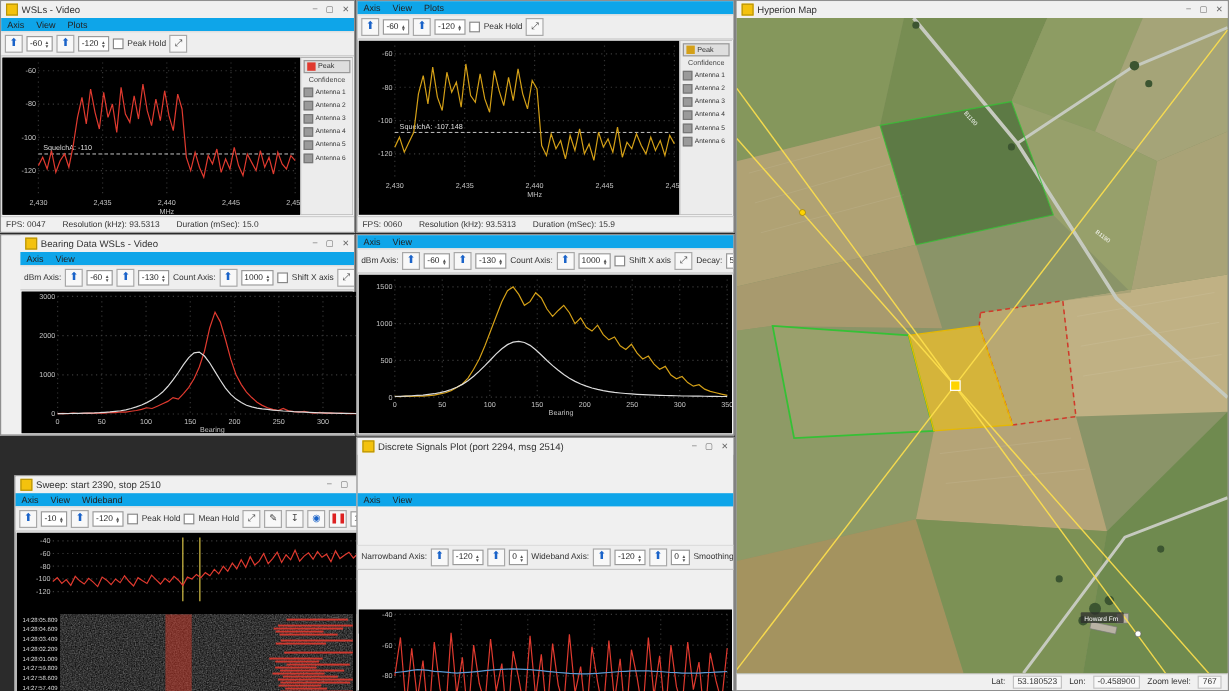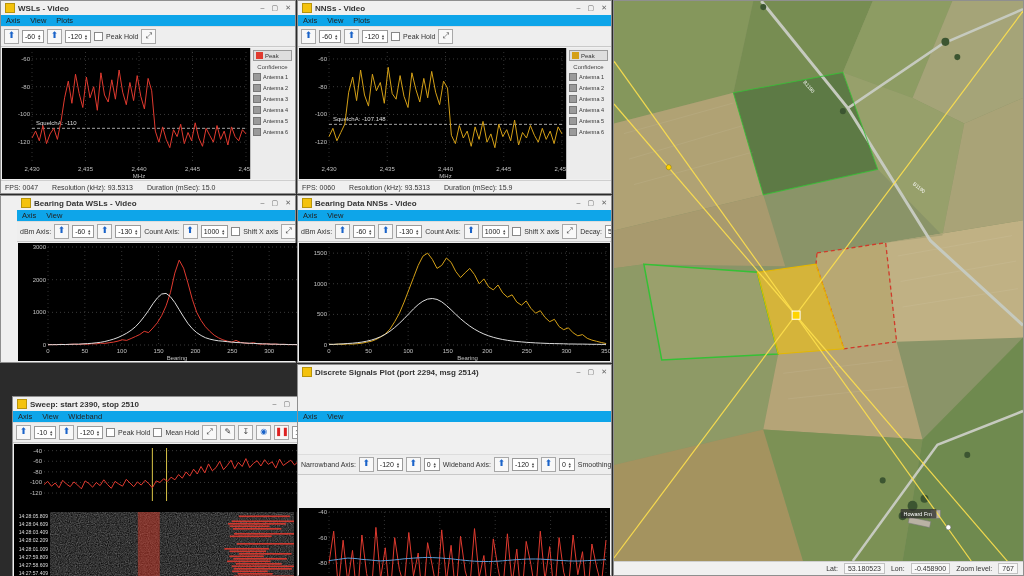--- a/index.html
+++ b/index.html
@@ -1,20 +1,20 @@
 <!DOCTYPE html>
 <html><head>
 <meta charset="utf-8">
 <style>
   html,body{margin:0;padding:0;background:#2b2b2b;font-family:"Liberation Sans",sans-serif;}
   #screen{position:relative;width:1024px;height:576px;background:#2b2b2b;overflow:hidden;}
   .win{position:absolute;background:#f0f0f0;border:1px solid #8f8f8f;display:flex;flex-direction:column;box-sizing:border-box;}
   .tb{height:14px;display:flex;align-items:center;gap:3px;padding:0 4px;font-size:8px;color:#333;flex:none;background:#f0f0f0;}
   .appic{width:8px;height:8px;background:#f4c20d;border:1px solid #b8940a;flex:none;}
-  .ttl{flex:1;white-space:nowrap;overflow:hidden;font-weight:bold;}
+  .ttl{flex:1;white-space:nowrap;overflow:hidden;}
   .wc{display:flex;gap:7px;color:#666;font-size:7px;}
   .mb{height:11px;display:flex;gap:10px;padding:0 5px;font-size:7.5px;color:#222;align-items:center;flex:none;background:#0ea5e9;}
   .tl{height:19px;display:flex;align-items:center;gap:3px;padding:0 3px;flex:none;font-size:7px;color:#222;background:#eeeeee;border-top:1px solid #ddd;border-bottom:1px solid #c9c9c9;white-space:nowrap;overflow:hidden;}
   .btn-arrow{width:13px;height:13px;border:1px solid #a8a8a8;background:#f8f8f8;color:#1a63c9;font-size:9px;line-height:11px;text-align:center;flex:none;}
   .spin{display:flex;align-items:center;border:1px solid #9a9a9a;background:#fff;height:11px;padding:0 2px;font-size:7px;gap:2px;flex:none;}
   .ud{display:flex;flex-direction:column;font-size:4px;color:#555;line-height:3px;}
   .cb{width:7px;height:7px;border:1px solid #888;background:#fff;display:inline-block;flex:none;}
   .icon-btn{width:13px;height:13px;border:1px solid #a8a8a8;background:#f8f8f8;font-size:8px;line-height:12px;text-align:center;color:#444;flex:none;}
   .icon-red{color:#d22;font-weight:bold;}
   .icon-blue{color:#1a63c9;}
@@ -133,29 +133,20 @@
       </div>
     </div>
     <div class="sb">
       <span>FPS: 0047</span>
       <span>Resolution (kHz): 93.5313</span>
       <span>Duration (mSec): 15.0</span>
     </div>
   </div>
 
   <div class="win" style="left:297px;top:0;width:315px;height:194px;">
-    <div class="tb">
-      <span class="appic"></span>
-      <span class="ttl">NNSs - Video</span>
-      <span class="wc">
-          <span>–</span>
-          <span>▢</span>
-          <span>✕</span>
-        </span>
-    </div>
     <div class="mb">
       <span>Axis</span>
       <span>View</span>
       <span>Plots</span>
     </div>
     <div class="tl">
       <span class="btn-arrow">⬆</span>
       <span class="spin">
           <span>-60</span>
           <span class="ud">▲<br>▼</span>
@@ -300,29 +291,20 @@
             <line x1="30" y1="4" x2="288" y2="4" stroke="#3a3a3a" stroke-dasharray="1,3"></line>
             <text x="28" y="6" fill="#c0c0c0" font-size="6" text-anchor="end">3000</text>
             <text x="159" y="117" fill="#c0c0c0" font-size="6" text-anchor="middle">Bearing</text>
             <polyline points="30.0,101.7 34.4,101.5 38.7,101.7 43.1,101.3 47.5,101.6 51.9,101.4 56.2,101.2 60.6,101.5 65.0,101.0 69.4,101.3 73.7,100.7 78.1,100.9 82.5,100.2 86.8,100.4 91.2,99.7 95.6,99.1 100.0,98.1 104.3,96.8 108.7,97.4 113.1,95.5 117.5,93.5 121.8,91.5 126.2,88.3 130.6,89.6 134.9,85.0 139.3,79.8 143.7,72.6 148.1,62.8 152.4,49.7 156.8,30.1 161.2,17.1 165.6,25.2 169.9,39.9 174.3,56.3 178.7,69.3 183.1,77.5 187.4,83.7 191.8,88.3 196.2,92.2 200.5,94.8 204.9,96.8 209.3,98.1 213.7,99.1 218.0,97.4 222.4,99.4 226.8,100.0 231.2,100.5 235.5,99.7 239.9,100.9 244.3,101.2 248.6,100.7 253.0,101.4 257.4,101.0 261.8,101.6 266.1,101.3 270.5,101.7 274.9,101.5 279.3,101.7 283.6,101.8 288.0,101.6" fill="none" stroke="#e03a2f" stroke-width="1"></polyline>
             <polyline points="30.0,101.7 34.4,101.7 38.7,101.6 43.1,101.5 47.5,101.5 51.9,101.3 56.2,101.2 60.6,101.1 65.0,100.9 69.4,100.6 73.7,100.3 78.1,99.8 82.5,99.3 86.8,98.5 91.2,97.4 95.6,96.1 100.0,94.5 104.3,92.5 108.7,90.2 113.1,87.3 117.5,83.7 121.8,79.1 126.2,73.6 130.6,67.4 134.9,60.8 139.3,55.0 143.7,51.0 148.1,50.4 152.4,53.7 156.8,59.5 161.2,66.7 165.6,73.9 169.9,80.4 174.3,85.7 178.7,89.6 183.1,92.5 187.4,94.7 191.8,96.1 196.2,97.1 200.5,97.8 204.9,98.2 209.3,98.7 213.7,99.1 218.0,99.5 222.4,99.7 226.8,100.0 231.2,100.2 235.5,100.4 239.9,100.6 244.3,100.8 248.6,101.0 253.0,101.1 257.4,101.2 261.8,101.3 266.1,101.4 270.5,101.5 274.9,101.6 279.3,101.6 283.6,101.7 288.0,101.7" fill="none" stroke="#dcdcdc" stroke-width="1"></polyline>
           </svg></div>
     </div>
   </div>
 
   <div class="win" style="left:297px;top:195px;width:315px;height:168px;">
-    <div class="tb">
-      <span class="appic"></span>
-      <span class="ttl">Bearing Data NNSs - Video</span>
-      <span class="wc">
-          <span>–</span>
-          <span>▢</span>
-          <span>✕</span>
-        </span>
-    </div>
     <div class="mb">
       <span>Axis</span>
       <span>View</span>
     </div>
     <div class="tl">
       <span class="tlab">dBm Axis:</span>
       <span class="btn-arrow">⬆</span>
       <span class="spin">
           <span>-60</span>
           <span class="ud">▲<br>▼</span>
@@ -587,20 +569,29 @@
           <span>Wideband</span>
         </span>
       <span class="legit">
           <span class="sw" style="background-color: rgb(58, 166, 85);"></span>
           <span>Wideband (smoothed)</span>
         </span>
     </div>
   </div>
 
   <div class="win" style="left:613px;top:0;width:411px;height:576px;">
+    <div class="tb">
+      <span class="appic"></span>
+      <span class="ttl">Hyperion Map</span>
+      <span class="wc">
+          <span>–</span>
+          <span>▢</span>
+          <span>✕</span>
+        </span>
+    </div>
     <div class="mapwrap">
       <svg viewBox="0 0 411 549" preserveAspectRatio="none">
 
         <rect x="0" y="0" width="411" height="549" fill="#8a9468"></rect>
         <polygon points="0,0 140,0 120,90 0,120" fill="#85975c"></polygon>
         <polygon points="140,0 260,0 230,70 120,90" fill="#778d52"></polygon>
         <polygon points="260,0 340,0 300,95 230,70" fill="#8d9c63"></polygon>
         <polygon points="340,0 411,0 411,95 352,120 300,95" fill="#a5a478"></polygon>
         <polygon points="0,120 120,90 150,190 0,225" fill="#b0a274"></polygon>
         <polygon points="120,90 230,70 265,165 150,190" fill="#5d7a45"></polygon>

